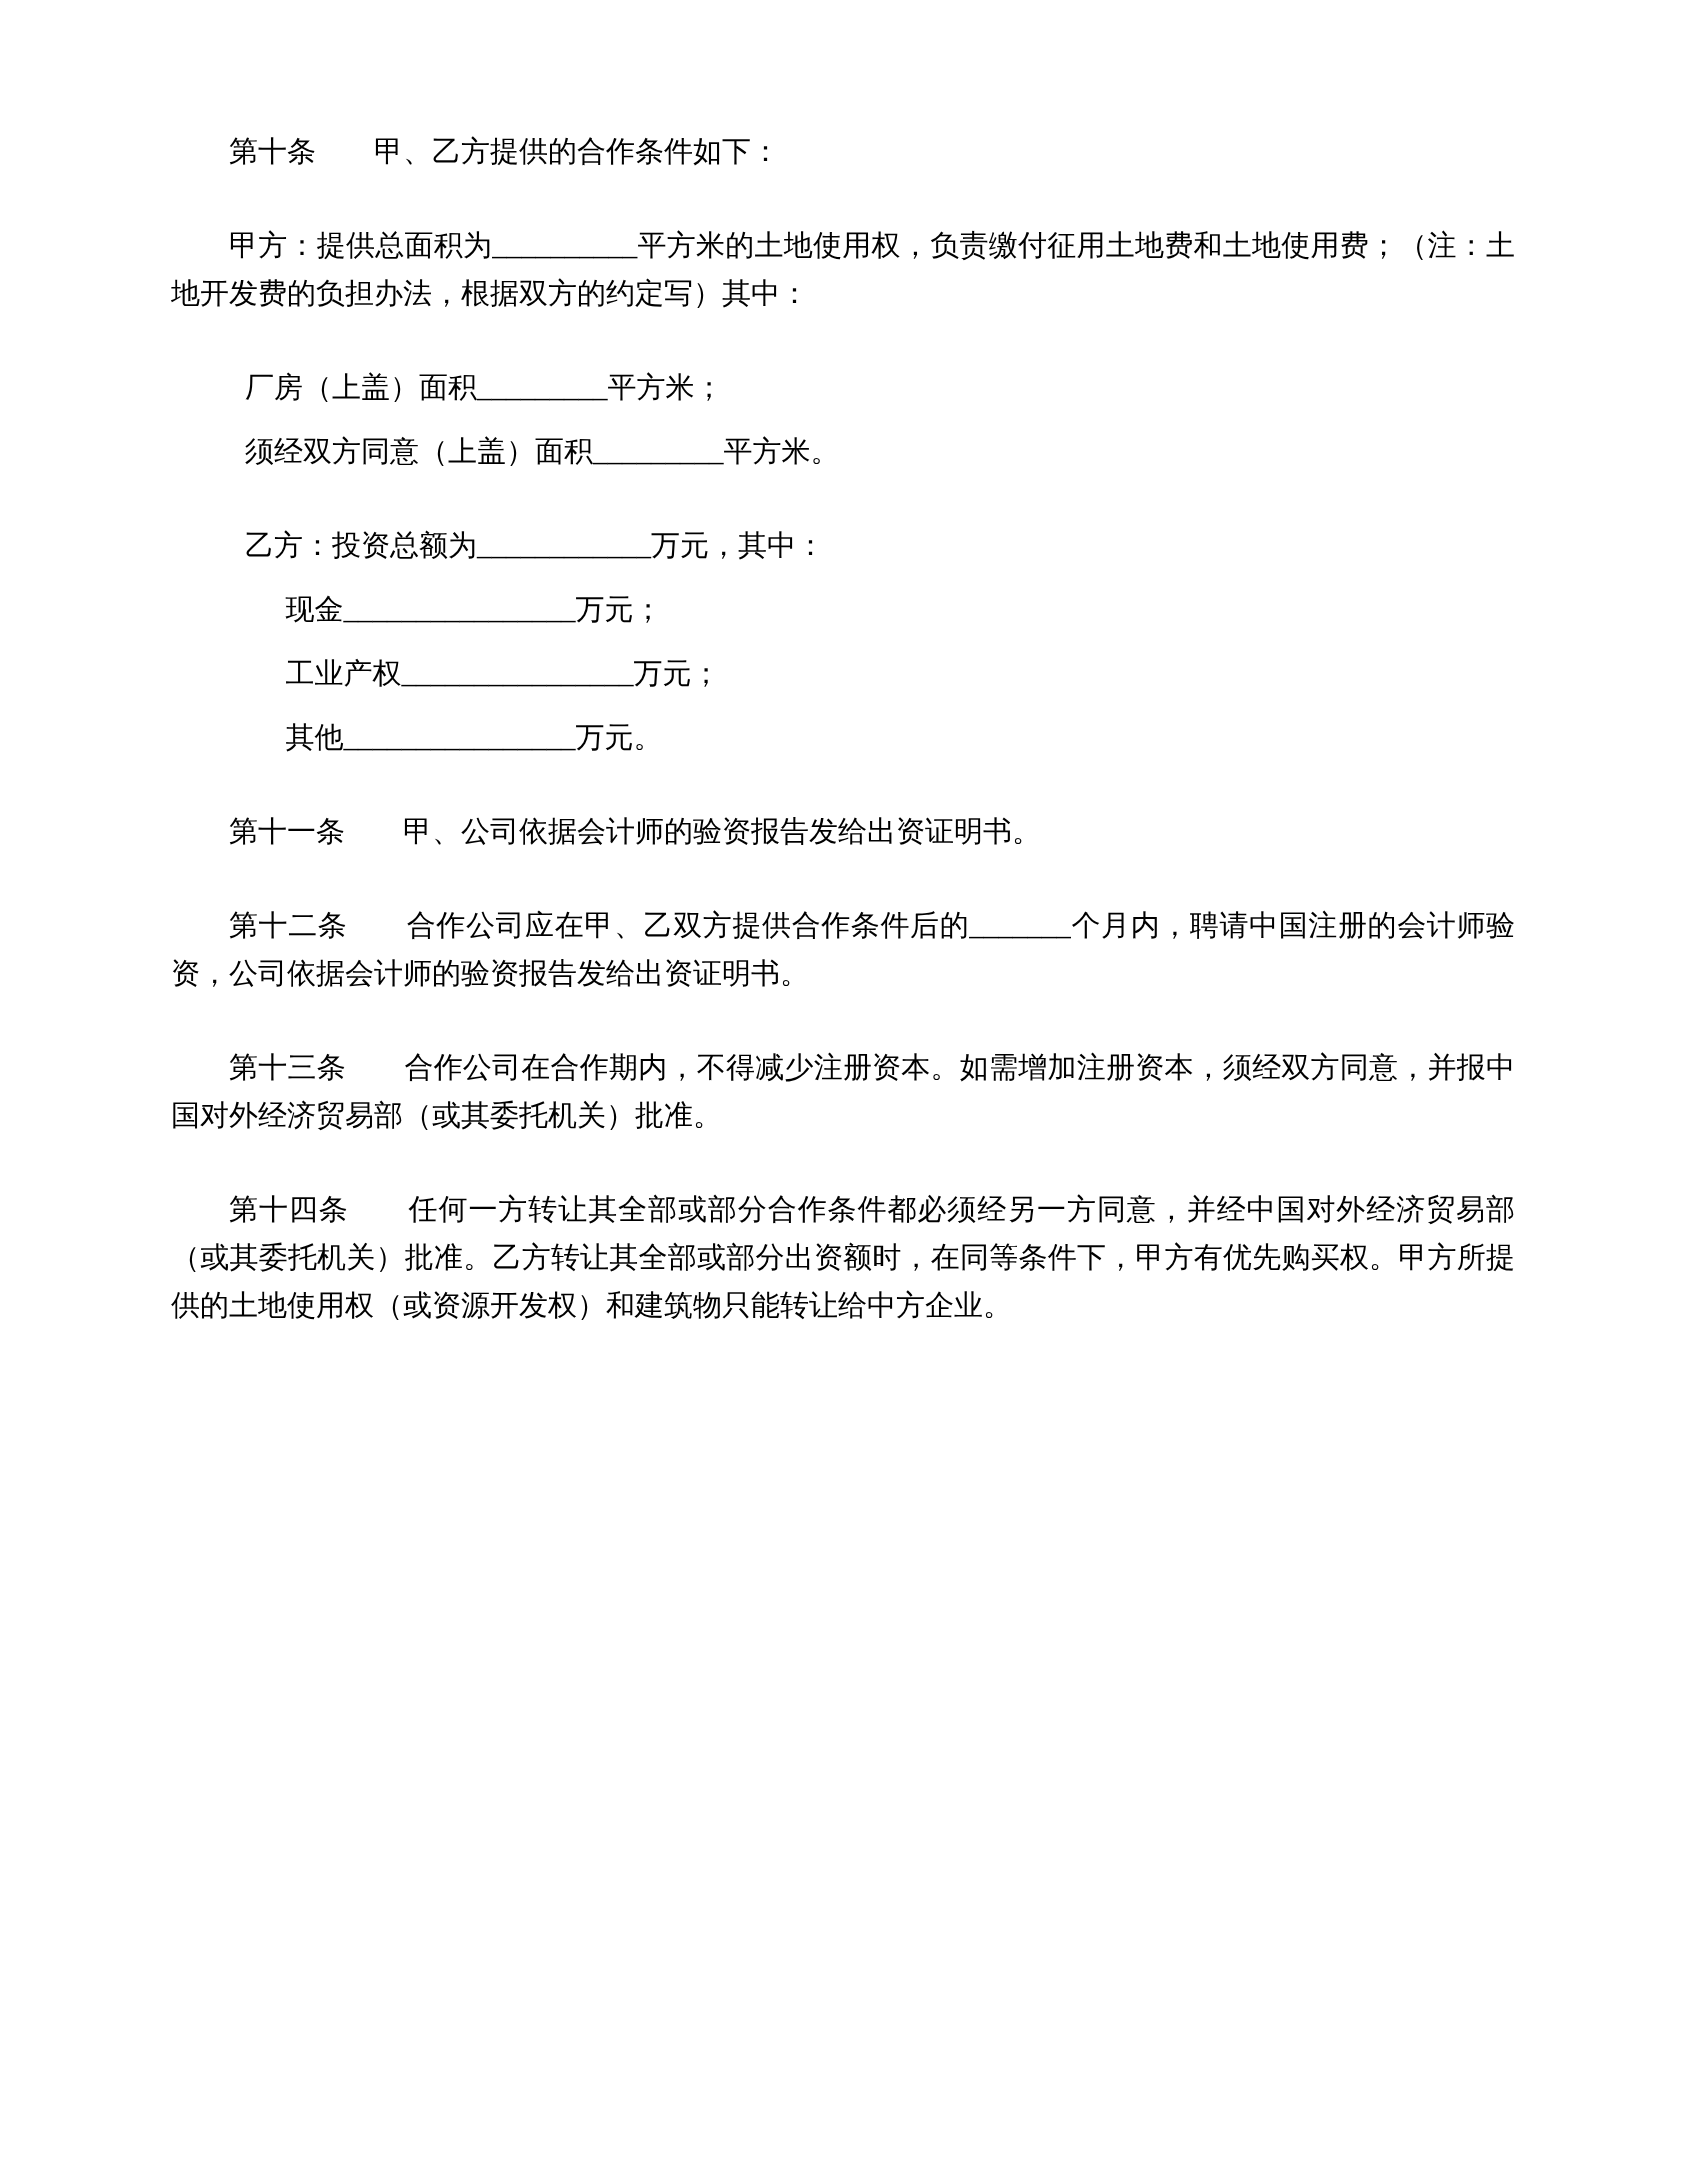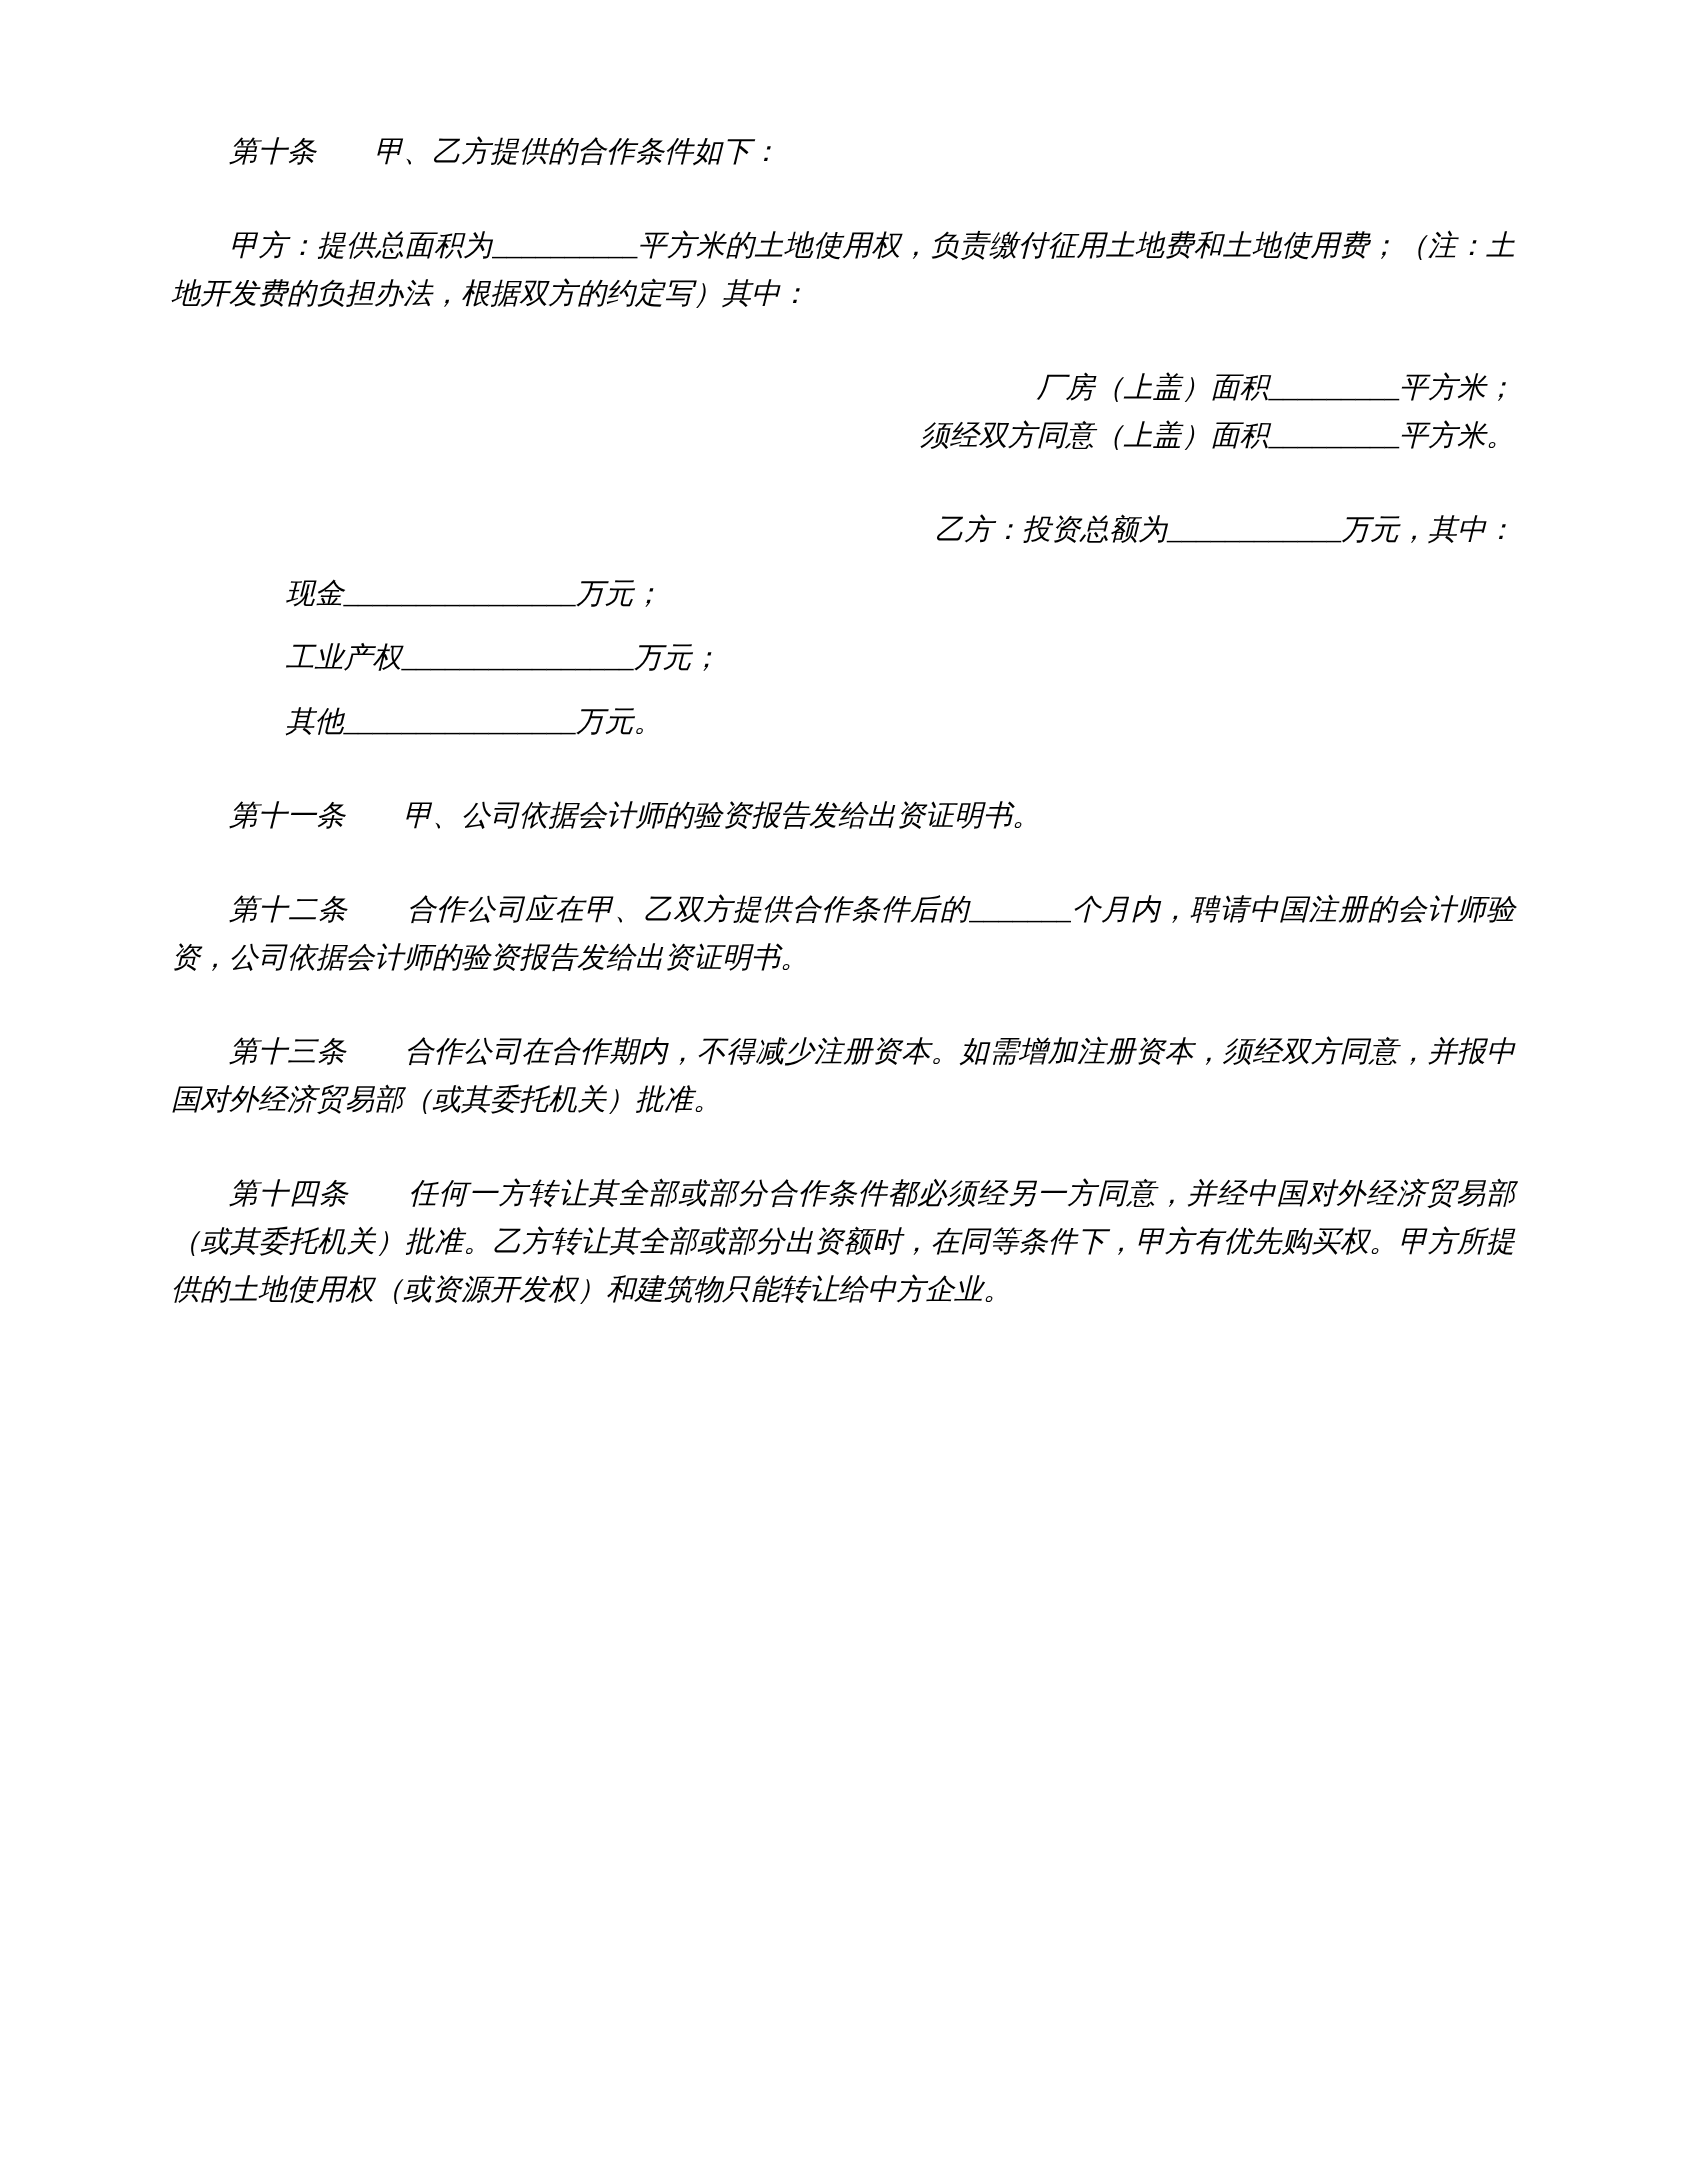--- a/index.html
+++ b/index.html
@@ -12,37 +12,35 @@
     width: 1686px;
     height: 2182px;
     box-sizing: border-box;
     background: #ffffff;
     color: #000000;
     padding: 127px 171px 55px 171px;
     font-family: "Liberation Serif", "DejaVu Serif", serif;
     font-size: 29px;
     line-height: 48px;
     overflow: hidden;
-    font-style: italic;
   }
   .para {
     margin: 46px 0;
     text-indent: 2em;
     text-align: justify;
   }
   .para.first {
     margin-top: 0;
   }
   .group {
     margin: 46px 0;
   }
   .line {
-    margin: 0;
+    margin: 16px;
     text-indent: 2em;
-    text-align: right;
   }
   .subline {
     margin: 16px;
     text-indent: 3.4em;
   }
 </style>
 </head>
 <body>
 
 <div class="page">

